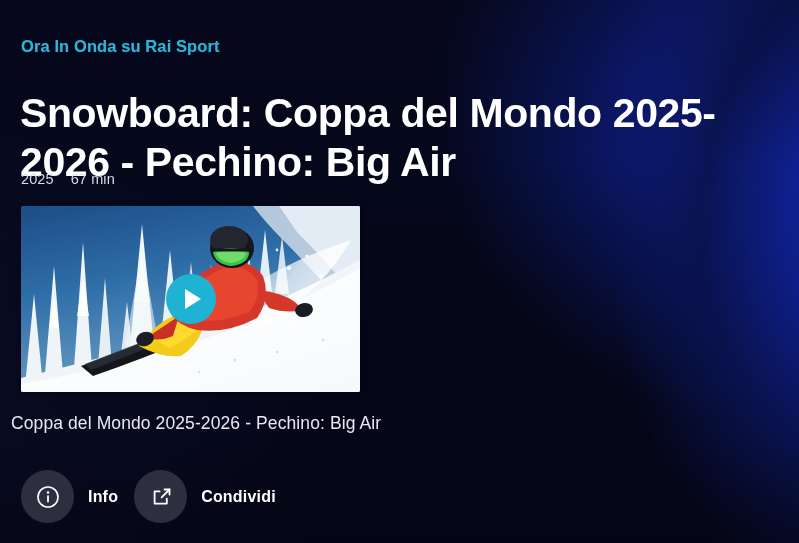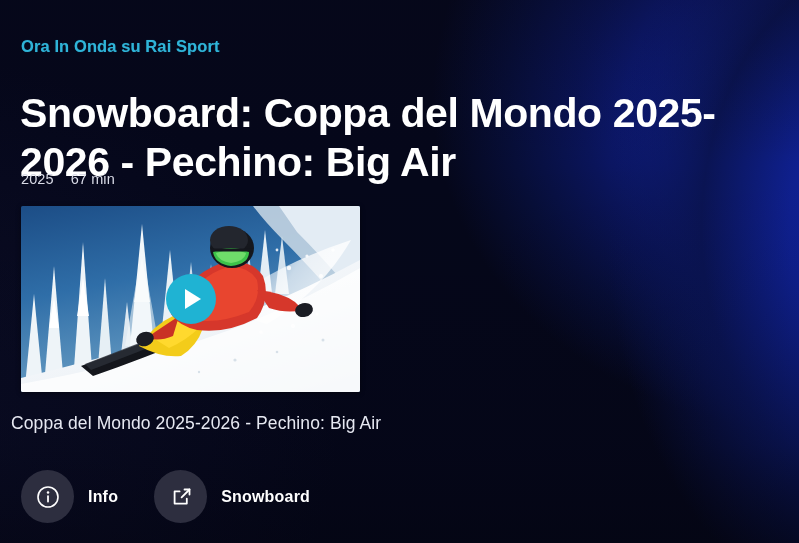--- a/index.html
+++ b/index.html
@@ -154,21 +154,20 @@
     white-space: nowrap;
   }
 
   
   .actions {
     position: absolute;
     left: 21px;
     top: 470px;
     display: flex;
     align-items: center;
-    gap: 20px;
   }
   .action {
     display: flex;
     align-items: center;
     gap: 14px;
     cursor: pointer;
     padding-right: 16px;
   }
   .action-circle {
     width: 53px;
@@ -333,18 +332,18 @@
       </div>
 
       <div class="action">
         <span class="action-circle">
           <svg width="26" height="26" viewBox="0 0 26 26" aria-hidden="true">
             <path d="M16.5 5.5 H21.5 V10.5" fill="none" stroke="#ffffff" stroke-width="1.8" stroke-linecap="round" stroke-linejoin="round"></path>
             <path d="M21.5 5.5 L13.6 13.4" fill="none" stroke="#ffffff" stroke-width="1.8" stroke-linecap="round"></path>
             <path d="M18.8 14.6 V19.6 H6.6 V7.4 H11.6" fill="none" stroke="#ffffff" stroke-width="1.8" stroke-linecap="round" stroke-linejoin="round"></path>
           </svg>
         </span>
-        <span class="action-label">Snowboard</span>
+        <span class="action-label">Condividi</span>
       </div>
 
     </div>
   </div>
 </div>
 
 </body></html>

